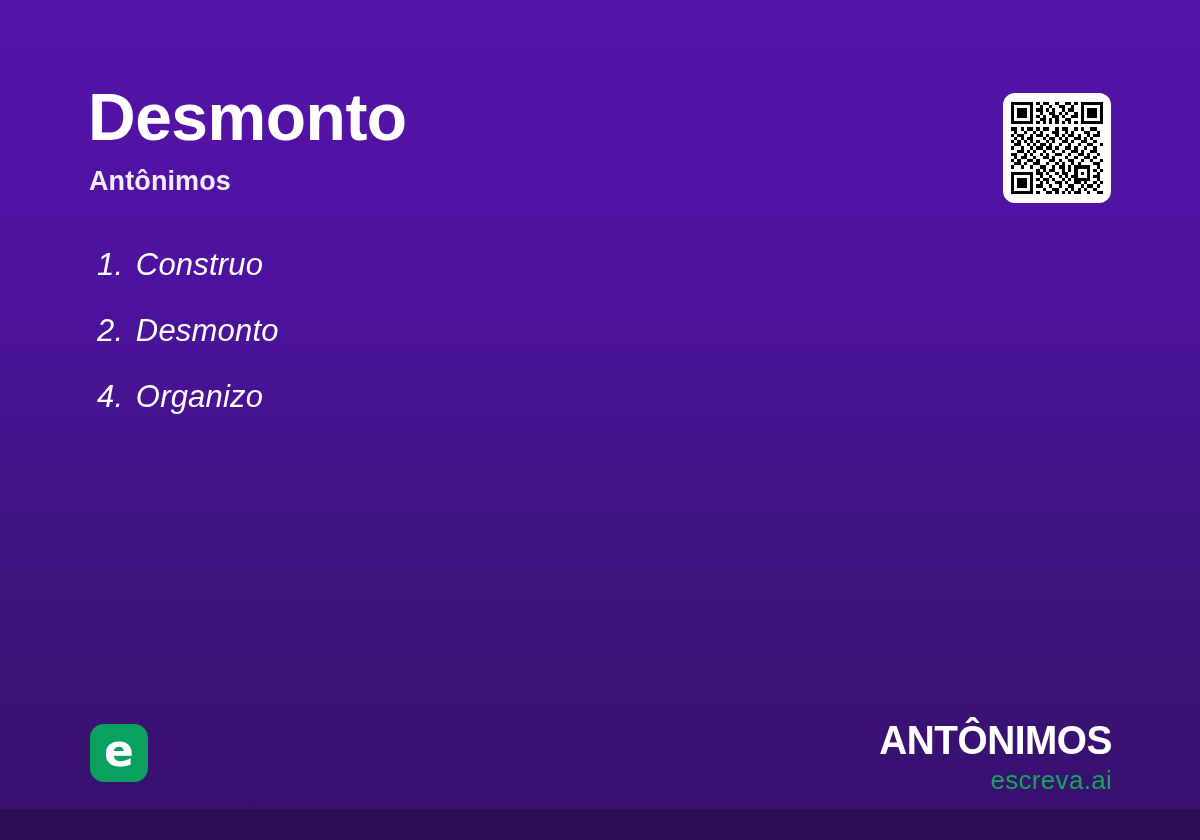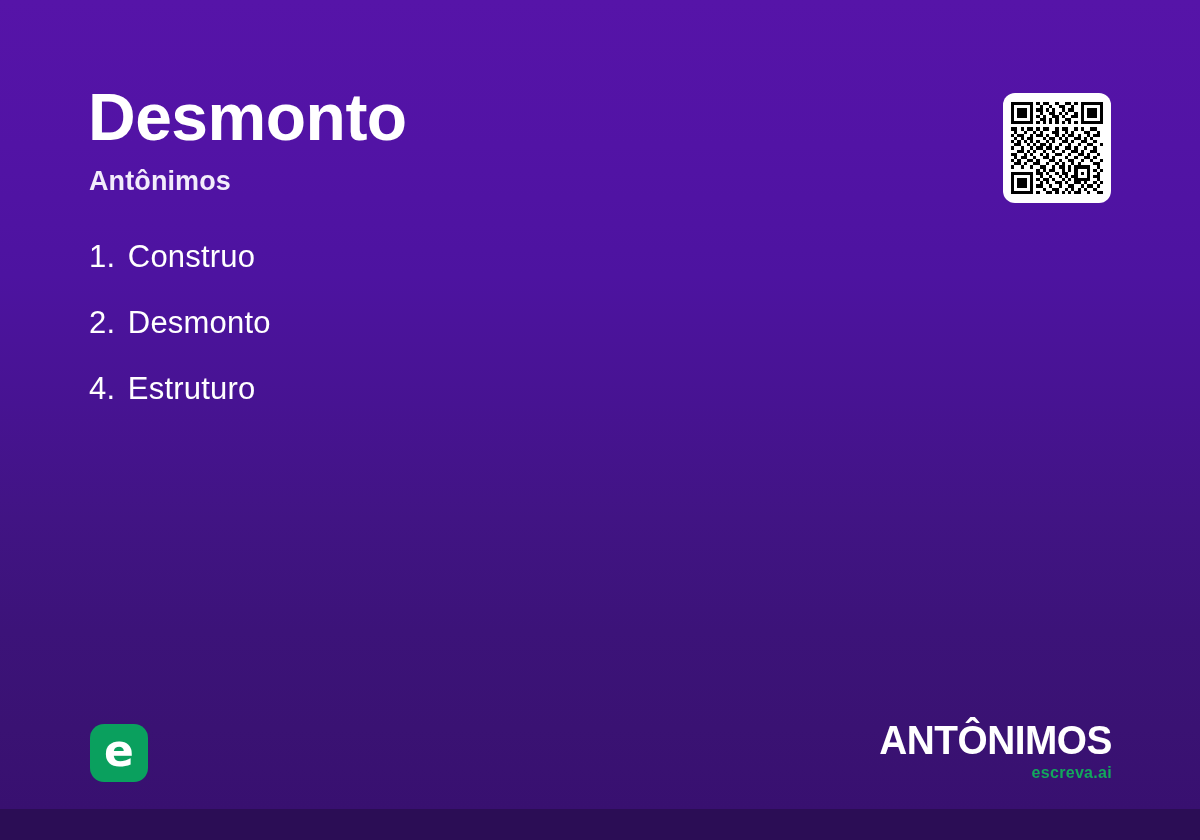--- a/index.html
+++ b/index.html
@@ -50,23 +50,24 @@
     color: #f2ecfb;
     letter-spacing: 0.1px;
     white-space: nowrap;
   }
 
   
   .word-list {
     position: absolute;
     left: 89px;
     top: 237px;
-    margin: 0;
+    margin: 8px;
     padding: 0;
     list-style: none;
+    font-style: italic;
   }
   .word-item {
     display: block;
     height: 66px;
     font-size: 31px;
     line-height: 40px;
     font-weight: 400;
     color: #ffffff;
     white-space: nowrap;
     letter-spacing: 0.2px;
@@ -124,24 +125,24 @@
     font-size: 40px;
     line-height: 40px;
     font-weight: 800;
     color: #ffffff;
     letter-spacing: -0.5px;
     transform: scaleX(0.97);
     transform-origin: right center;
   }
   .footer-logo-sub {
     display: block;
-    margin-top: 1px;
-    font-size: 16px;
+    margin-top: 8px;
+    font-size: 26px;
     line-height: 24px;
-    font-weight: 700;
+    font-weight: 400;
     color: #12a85c;
     letter-spacing: 0.3px;
   }
 </style>
 </head>
 <body>
 
 <div class="card">
 
   <div class="title">Desmonto</div>
@@ -152,21 +153,21 @@
     <li class="word-item">
       <span class="word-index">1.</span>
       <span class="word-text">Construo</span>
     </li>
     <li class="word-item">
       <span class="word-index">2.</span>
       <span class="word-text">Desmonto</span>
     </li>
     <li class="word-item">
       <span class="word-index">4.</span>
-      <span class="word-text">Estruturo</span>
+      <span class="word-text">Organizo</span>
     </li>
   </ul>
 
   <div class="qr-wrap">
     <svg viewBox="0 0 29 29" shape-rendering="crispEdges" aria-hidden="true">
       <rect width="29" height="29" fill="#ffffff"></rect>
       <g fill="#000000">
 
         <rect x="0" y="0" width="7" height="1"></rect>
         <rect x="0" y="6" width="7" height="1"></rect>

